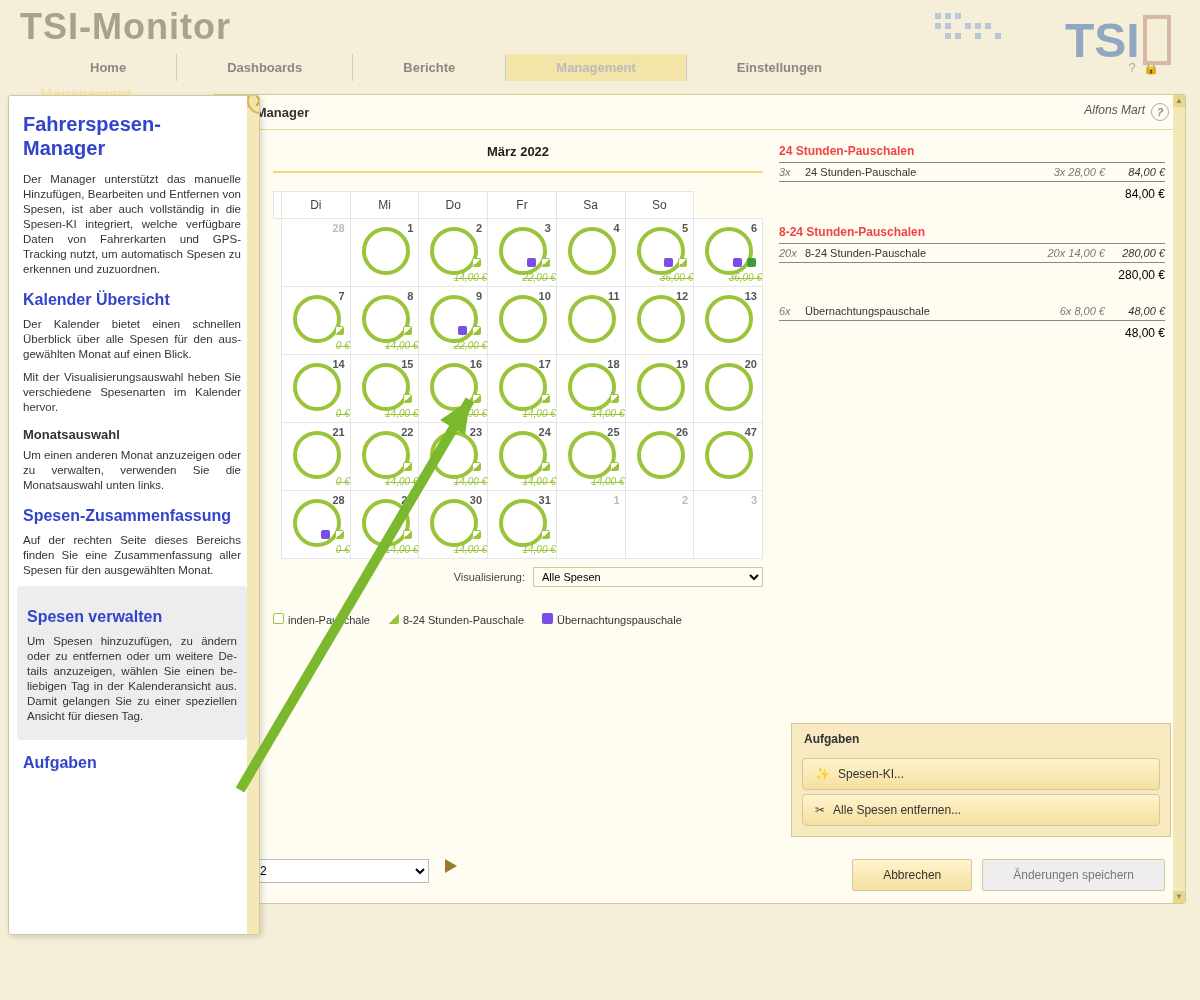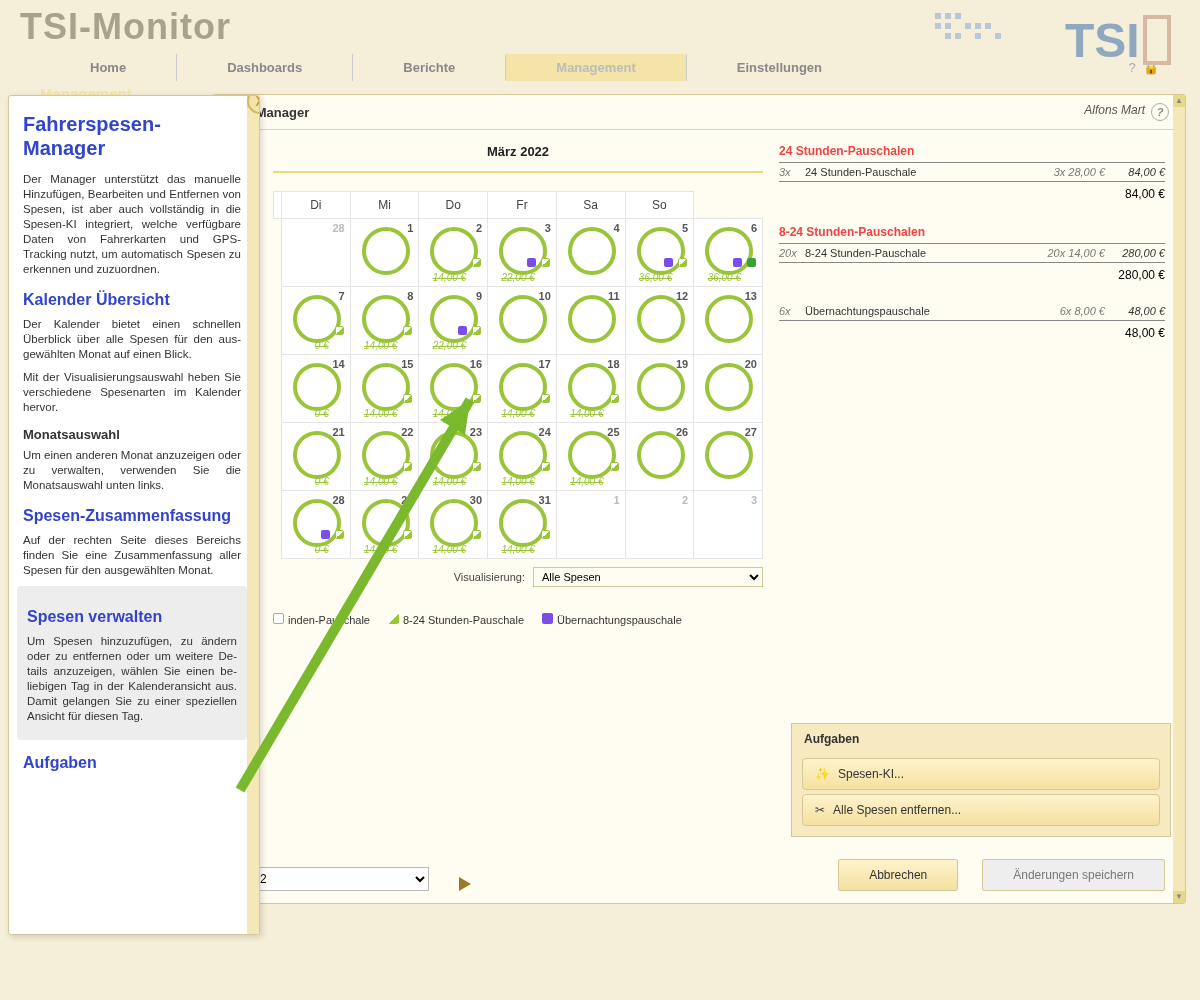--- a/index.html
+++ b/index.html
@@ -36,21 +36,21 @@
 .content{display:flex;padding:10px 20px 0 60px;gap:16px}
 .cal-col{width:490px}
 .month-label{text-align:center;font-size:13px;font-weight:bold;padding:4px 0 12px;color:#222;border-bottom:2px solid #f4d77a;margin-bottom:18px}
 table.cal{width:100%;border-collapse:collapse;table-layout:fixed}
 table.cal th{font-size:12px;font-weight:normal;color:#444;padding:6px 0;border:1px solid #e5e5e5;background:#fff}
 table.cal td{border:1px solid #e5e5e5;height:68px;position:relative;background:#fff;vertical-align:top}
 td.out{color:#bbb}
 td.out .dnum{color:#bbb}
 .dnum{position:absolute;top:3px;right:5px;font-size:11px;font-weight:bold;color:#555}
 .ring{position:absolute;left:11px;top:8px;width:48px;height:48px;border:4px solid #9ac43a;border-radius:50%}
-.amount{position:absolute;bottom:3px;right:21px;font-size:10px;font-style:italic;color:#9ac43a;text-decoration:line-through}
+.amount{position:absolute;bottom:3px;right:0;font-size:10px;font-style:italic;color:#9ac43a;text-decoration:line-through}
 .dot{position:absolute;width:9px;height:9px;border-radius:2px;bottom:19px}
 .dot.b{background:linear-gradient(135deg,#fff 50%,#9ac43a 50%);border:1px solid #9ac43a;right:20px}
 .dot.c{background:#7a4de8;right:6px}
 .dot.g{background:#3aa03a;right:6px}
 
 .viz-row{display:flex;justify-content:flex-end;align-items:center;gap:8px;padding:8px 0;font-size:11px;color:#444}
 .viz-row select{font-size:11px;padding:2px 4px;width:230px;border:1px solid #d4c89a;background:#fffdf2}
 .legend{display:flex;gap:18px;align-items:center;padding:18px 0;font-size:11px;color:#333}
 .leg-sw{width:11px;height:11px;border-radius:2px;display:inline-block;margin-right:4px}
 
@@ -62,21 +62,21 @@
 .sum-row .m{width:80px;text-align:right;font-style:italic;color:#777}
 .sum-row .t{width:60px;text-align:right;font-style:italic}
 .sum-total{display:flex;justify-content:flex-end;border-top:1px solid #888;padding:5px 0 20px;font-size:12px}
 .sum-total .t{width:60px;text-align:right}
 
 .tasks-panel{position:absolute;right:14px;bottom:66px;width:380px;background:#f7eac0;border:1px solid #d4c89a}
 .tasks-panel h5{font-size:12px;font-weight:bold;padding:8px 12px;color:#333}
 .task-btn{margin:4px 10px;padding:8px 12px;background:linear-gradient(#fff3cc,#f4e0a0);border:1px solid #d4c89a;border-radius:4px;font-size:12px;color:#333;display:flex;align-items:center;gap:8px;cursor:pointer}
 .task-btn:last-child{margin-bottom:10px}
 
-.footer-bar{position:absolute;left:10px;right:14px;bottom:12px;display:flex;align-items:flex-end;gap:24px;padding:0 6px}
+.footer-bar{position:absolute;left:10px;right:14px;bottom:12px;display:flex;align-items:flex-start;gap:10px;padding:0 6px}
 .month-select{width:200px;padding:3px 6px;font-size:12px;border:1px solid #bbb;background:#fff}
 .nav-arrow{width:0;height:0;border-top:7px solid transparent;border-bottom:7px solid transparent;cursor:pointer}
 .nav-arrow.r{border-left:12px solid #9a7a2a;margin-left:6px}
 .footer-bar .sp{flex:1}
 .btn{padding:8px 30px;font-size:12px;border:1px solid #d4c89a;border-radius:2px;cursor:pointer}
 .btn.cancel{background:linear-gradient(#fff3cc,#f4e0a0);color:#333}
 .btn.save{background:#eee;color:#777}
 
 .arrow-overlay{position:absolute;left:230px;top:380px;width:260px;height:420px;z-index:70;pointer-events:none}
 </style>
@@ -316,21 +316,21 @@
                 <span class="dnum">25</span>
                 <span class="ring"></span>
                 <span class="dot b" style="right:6px"></span>
                 <span class="amount">14,00 €</span>
               </td>
               <td>
                 <span class="dnum">26</span>
                 <span class="ring"></span>
               </td>
               <td>
-                <span class="dnum">27</span>
+                <span class="dnum">47</span>
                 <span class="ring"></span>
               </td>
             </tr>
             <tr>
               <td style="width:8px;border:none;background:#fffdf2"></td>
               <td>
                 <span class="dnum">28</span>
                 <span class="ring"></span>
                 <span class="dot b" style="right:6px"></span>
                 <span class="dot c" style="right:20px"></span>

